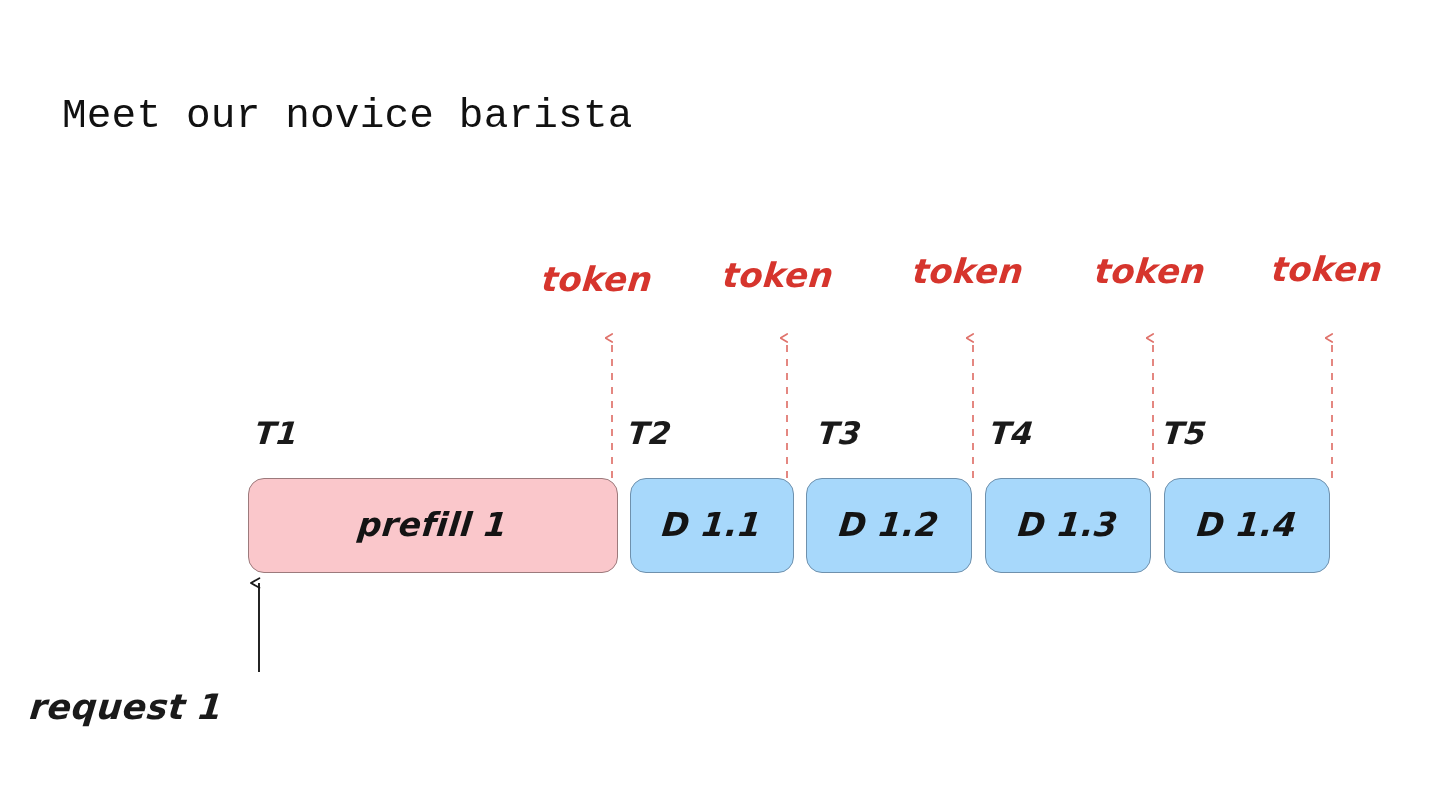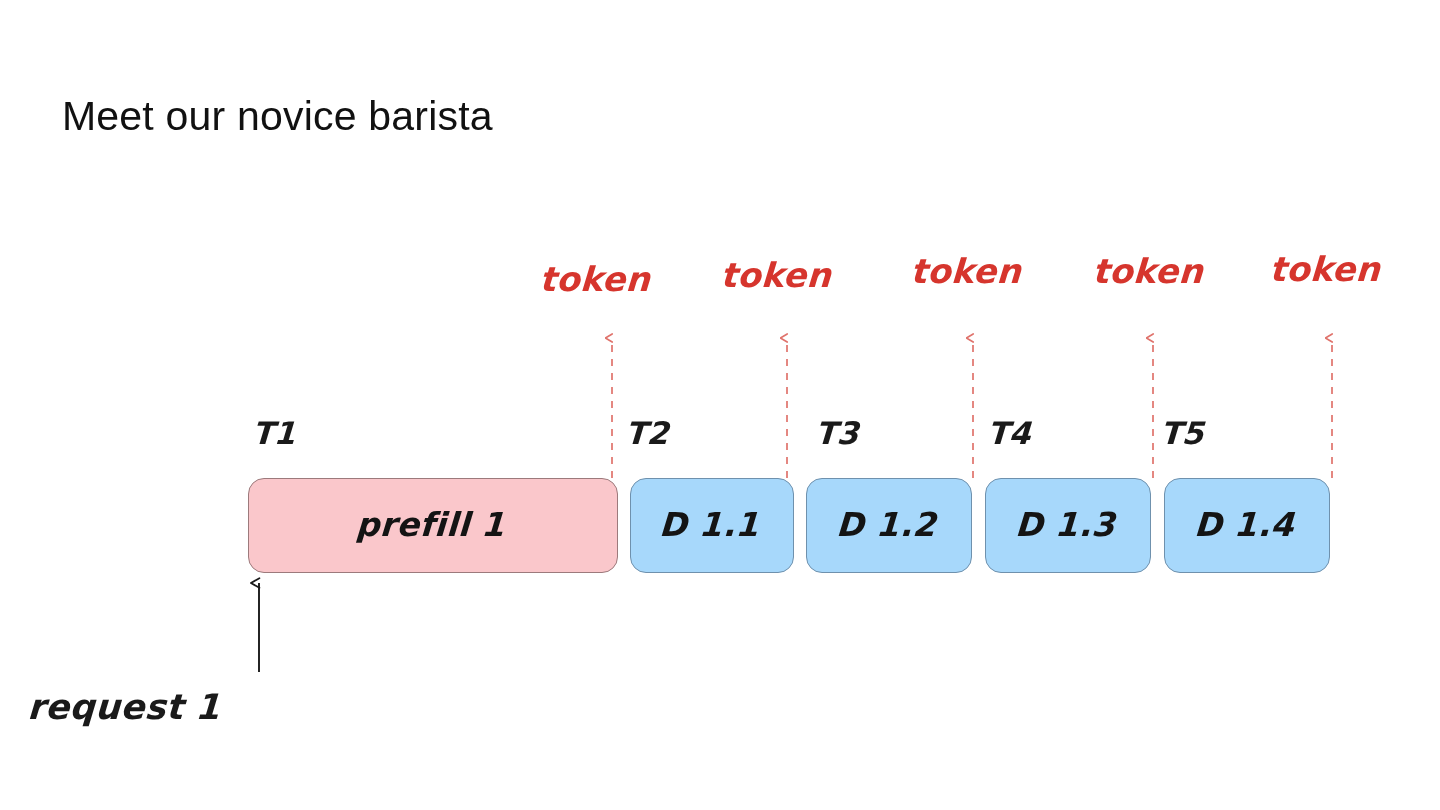--- a/index.html
+++ b/index.html
@@ -20,21 +20,21 @@
     width: 1440px;
     height: 810px;
     background: #ffffff;
   }
 
   
   .slide-title {
     position: absolute;
     left: 62px;
     top: 92px;
-    font-family: Liberation Sans, sans-serif;
+    font-family: Liberation Mono, monospace;
     font-size: 41px;
     line-height: 1.2;
     color: #111111;
     letter-spacing: 0.2px;
     white-space: nowrap;
   }
 
   
   .hand {
     font-family: "DejaVu Sans", sans-serif;

